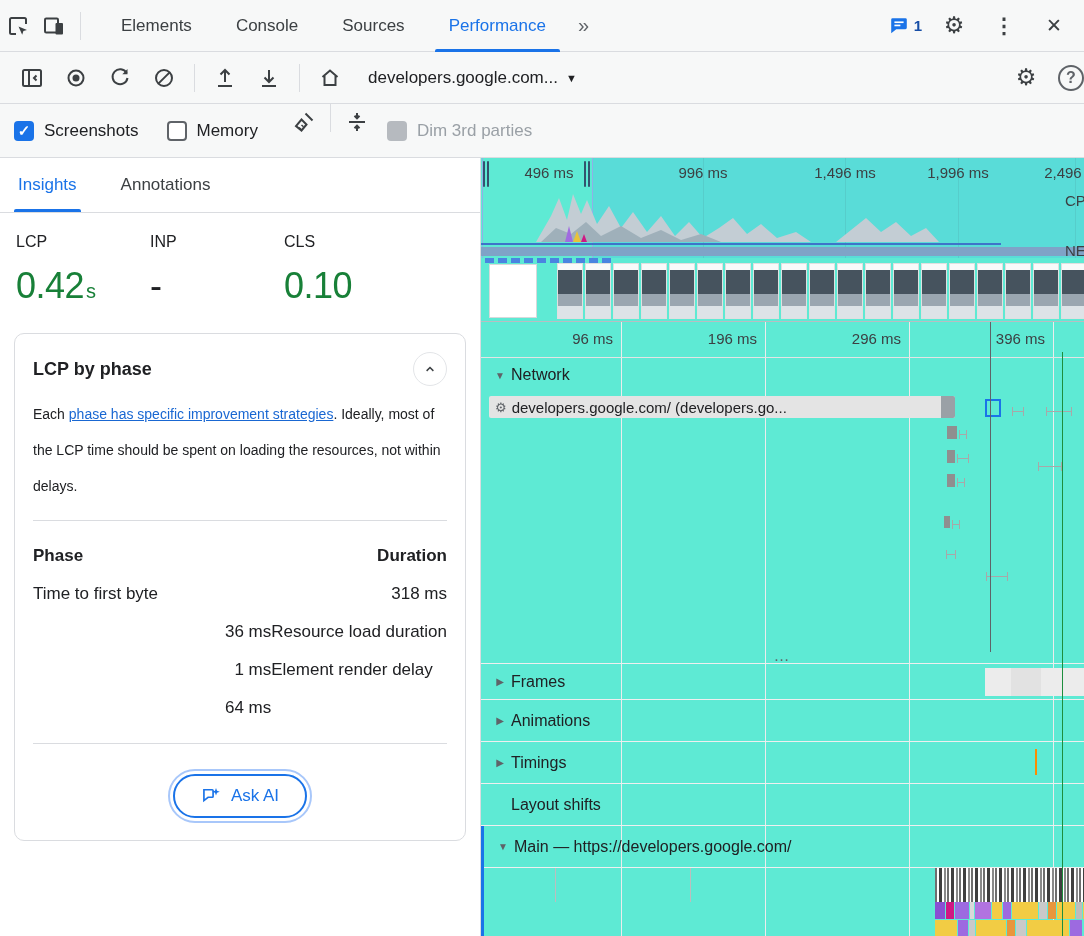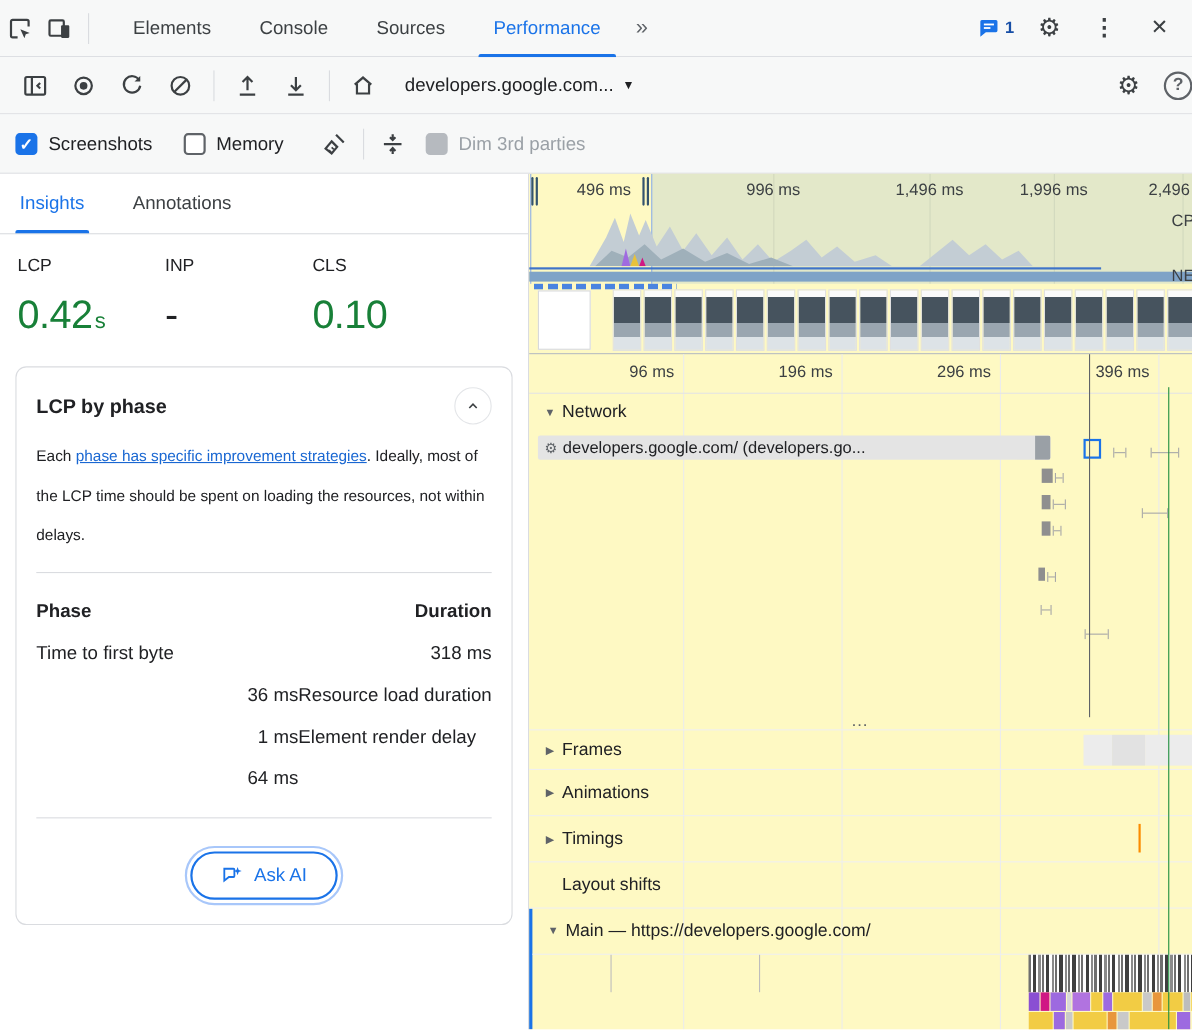--- a/index.html
+++ b/index.html
@@ -34,21 +34,21 @@
   .page-select { display:flex; align-items:center; gap:8px; font-size:17px; color:#202124;
     padding:4px 10px; border-radius:4px; cursor:pointer; margin-left:6px; }
   .page-select .arrow { font-size:11px; color:#202124; }
   .toolbar2-right { margin-left:auto; display:flex; align-items:center; gap:10px; }
   .help-circle { width:26px; height:26px; border:2px solid #5f6368; border-radius:50%;
     display:flex; align-items:center; justify-content:center; font-size:16px; font-weight:700;
     color:#5f6368; margin-right:-10px; }
 
   
   .toolbar3 { position:absolute; top:104px; left:0; width:1084px; height:54px;
-    background:#f7f8f8; border-bottom:1px solid #dadce0; display:flex; align-items:center; padding:0 14px; }
+    background:#f7f8f8; border-bottom:1px solid #dadce0; display:flex; padding:0 14px; }
   .cb-group { display:flex; align-items:center; gap:10px; margin-right:28px; cursor:pointer; }
   .cb { width:20px; height:20px; border-radius:4px; flex:none; position:relative; }
   .cb.checked { background:#1a73e8; }
   .cb.checked::after { content:"✓"; position:absolute; inset:0; color:#fff; font-size:15px;
     font-weight:700; display:flex; align-items:center; justify-content:center; }
   .cb.unchecked { background:#fff; border:2px solid #5f6368; }
   .cb.disabled { background:#b6babf; }
   .cb-label { font-size:17px; color:#202124; }
   .cb-group.dim .cb-label { color:#9aa0a6; }
 
@@ -79,21 +79,21 @@
   .phase-table { display:grid; grid-template-columns:1fr auto; row-gap:0; font-size:17px; }
   .phase-table .hdr { font-weight:700; }
   .phase-table > div { line-height:38px; }
   .ph-val { text-align:right; }
   .ask-ai-wrap { display:flex; justify-content:center; padding:14px 0 6px 0; }
   .ask-ai { display:flex; align-items:center; gap:10px; padding:10px 26px; border-radius:26px;
     border:2px solid #1a73e8; outline:2px solid #a8c7fa; outline-offset:3px;
     background:#fff; color:#1a73e8; font-size:17px; font-weight:500; cursor:pointer; }
 
   
-  .timeline { position:absolute; top:158px; left:481px; width:603px; height:778px; overflow:hidden; background:#fef9c3; }
+  .timeline { position:absolute; top:158px; left:481px; width:603px; height:778px; overflow:hidden; background:#5eead4; }
 
   
   .overview { position:relative; width:603px; height:164px; border-bottom:1px solid #b9bdc1; overflow:hidden; }
   .ov-grid { position:absolute; top:0; height:100px; width:1px; background:rgba(60,64,67,0.10); }
   .ov-shade { position:absolute; left:111px; right:0; top:0; height:100px; background:rgba(66,133,244,0.14); }
   .ov-window-edge { position:absolute; top:0; height:100px; width:1px; background:#8fb0e8; }
   .ov-tick { position:absolute; top:6px; transform:translateX(-50%); font-size:15px; color:#3c4043; white-space:nowrap; }
   .ov-side-label { position:absolute; left:584px; font-size:15px; font-weight:500; color:#3c4043; white-space:nowrap; }
   .cpu-svg { position:absolute; left:0; top:30px; width:603px; height:54px; }
   .cpu-line { position:absolute; left:0; top:85px; width:520px; height:2px; background:#3f74c9; }

